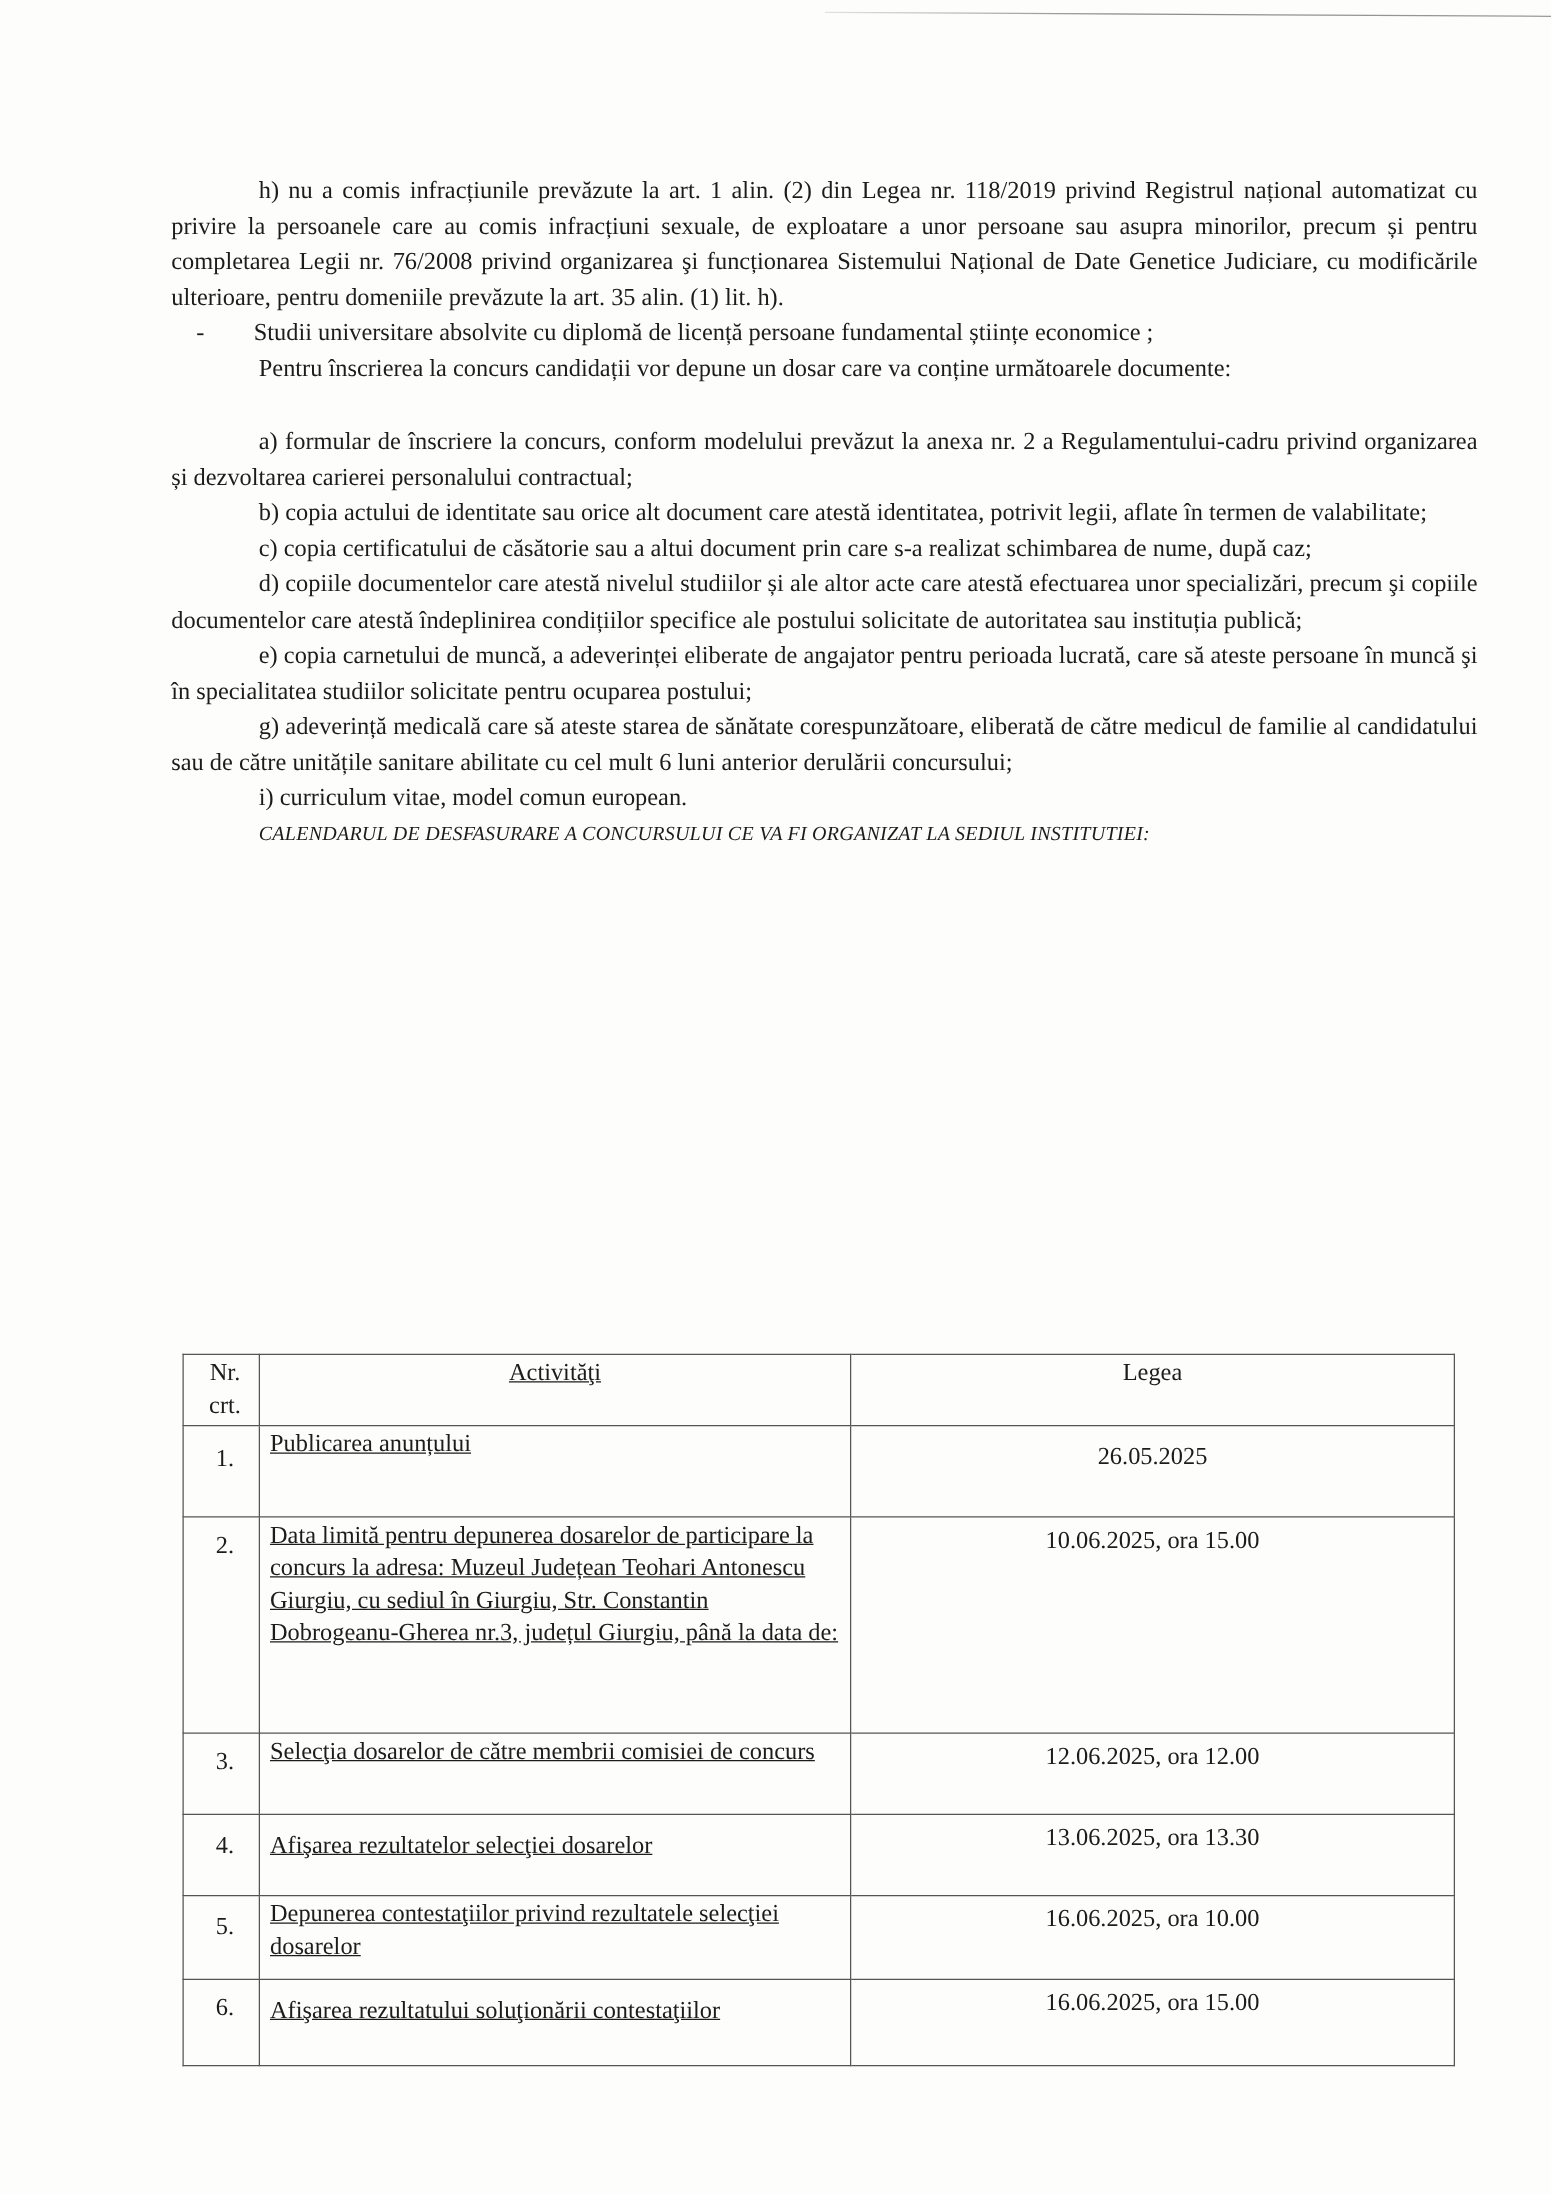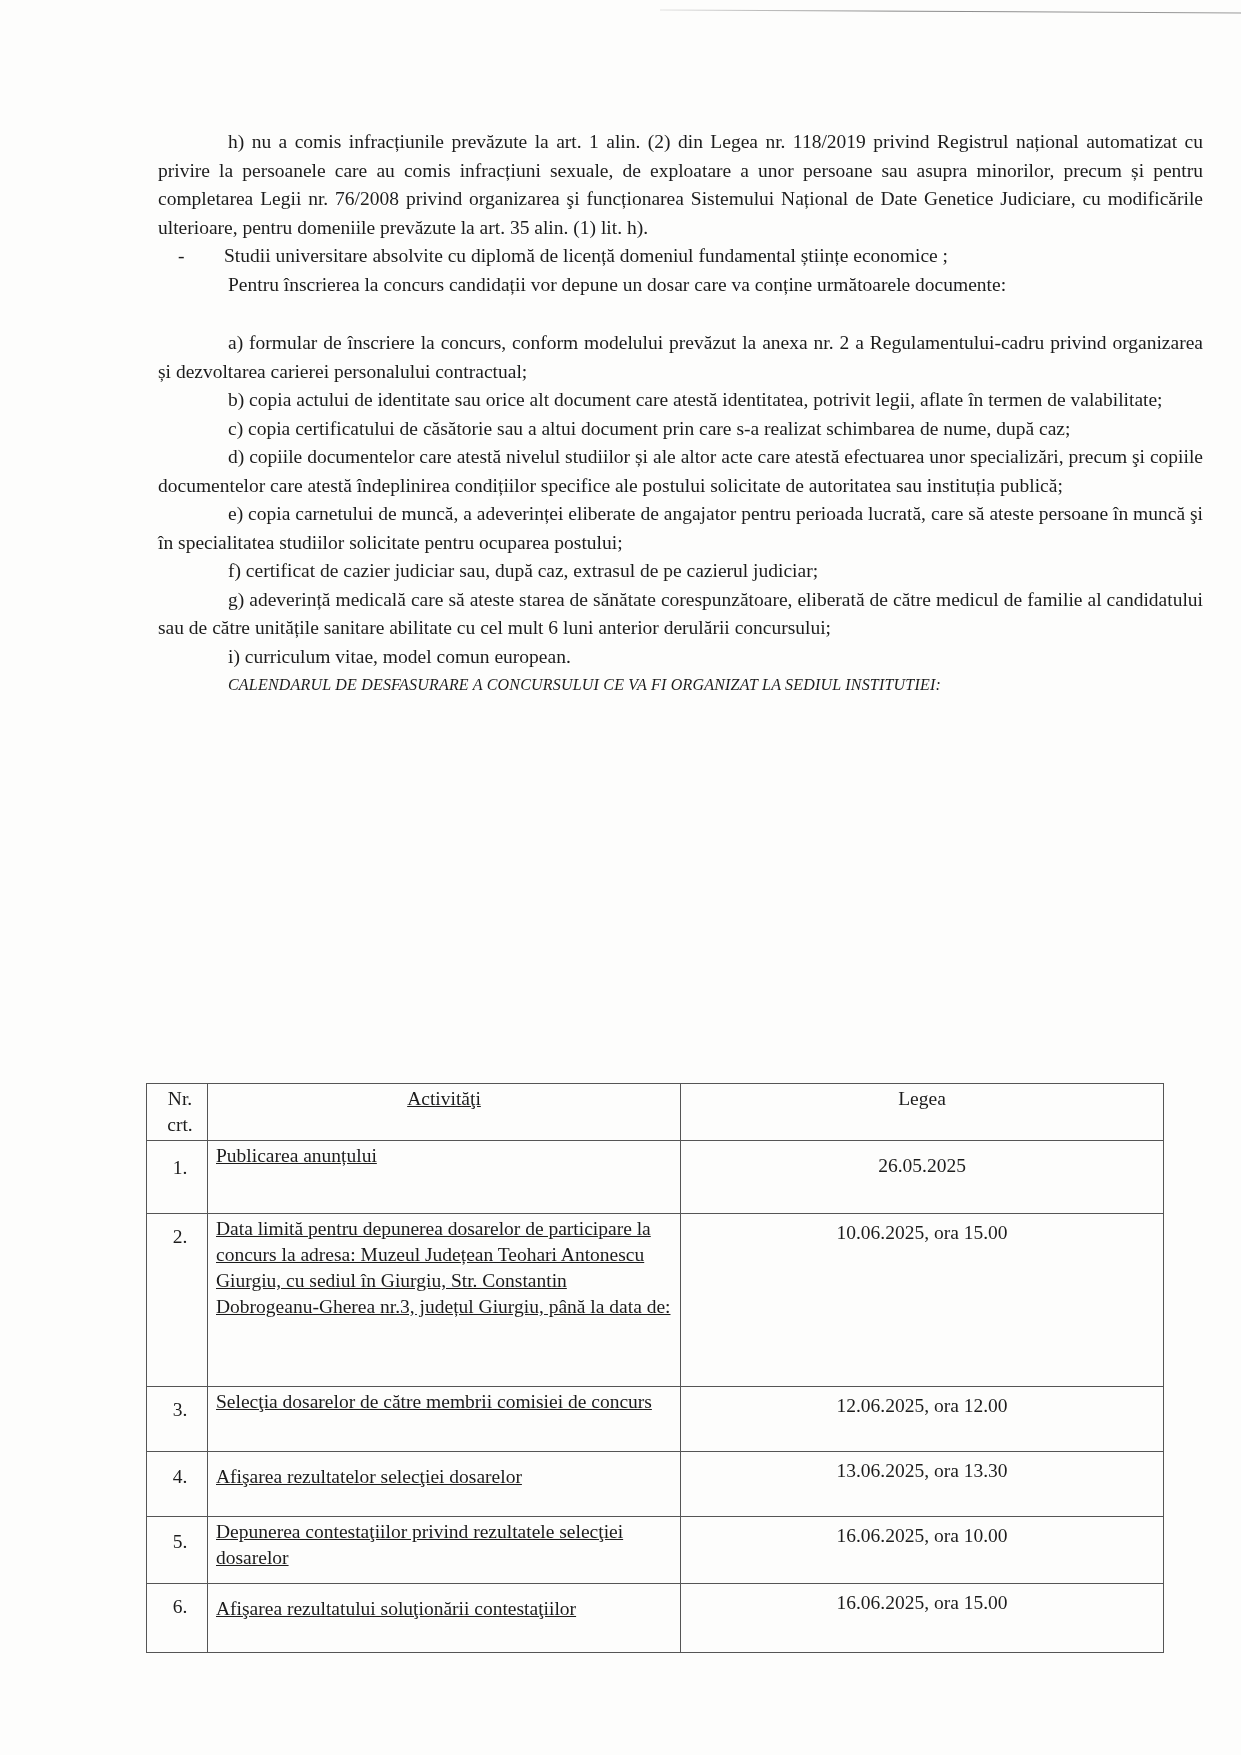--- a/index.html
+++ b/index.html
@@ -10,22 +10,22 @@
     overflow: hidden;
     font-family: "Liberation Serif", "DejaVu Serif", serif;
     color: #1c1c1c;
   }
   .scan-line {
     position: absolute; left: 660px; top: 11px; width: 581px; height: 1px;
     background: linear-gradient(90deg, rgba(120,120,120,0.2), #8a8a8a 40%, #9a9a9a);
     transform: rotate(0.3deg);
   }
   .page {
-    position: absolute; left: 137px; top: 128px; width: 1045px;
-    font-size: 19.5px; line-height: 28.5px; margin-left: 21px;
+    position: absolute; left: 137px; top: 139px; width: 1045px;
+    font-size: 19.5px; line-height: 28.5px;
   }
   p { margin: 0; text-align: justify; }
   .indent { text-indent: 70px; }
   .gap-top-lg { margin-top: 30px; }
   .dash-item { padding-left: 20px; text-indent: 0; }
   .dash-item .dash { display: inline-block; width: 46px; }
   .no-justify { text-align: left; }
   .calendar-title { font-size: 16px; letter-spacing: 0.2px; font-style: italic; }
 
   table.cal {
@@ -55,30 +55,29 @@
 </style>
 </head>
 <body>
 
 <div class="scan-line"></div>
 
 <div class="page">
   <p class="indent">h) nu a comis infracțiunile prevăzute la art. 1 alin. (2) din Legea nr. 118/2019 privind Registrul național automatizat cu privire la persoanele care au comis infracțiuni sexuale, de exploatare a unor persoane sau asupra minorilor, precum și pentru completarea Legii nr. 76/2008 privind organizarea şi funcționarea Sistemului Național de Date Genetice Judiciare, cu modificările ulterioare, pentru domeniile prevăzute la art. 35 alin. (1) lit. h).</p>
 
   <p class="dash-item no-justify">
-    <span class="dash">-</span><span>Studii universitare absolvite cu diplomă de licență domeniul fundamental științe economice ;</span>
+    <span class="dash">-</span><span>Studii universitare absolvite cu diplomă de licență persoane fundamental științe economice ;</span>
   </p>
   <p class="indent no-justify">Pentru înscrierea la concurs candidații vor depune un dosar care va conține următoarele documente:</p>
 
   <p class="indent gap-top-lg">a) formular de înscriere la concurs, conform modelului prevăzut la anexa nr. 2 a Regulamentului-cadru privind organizarea și dezvoltarea carierei personalului contractual;</p>
   <p class="indent">b) copia actului de identitate sau orice alt document care atestă identitatea, potrivit legii, aflate în termen de valabilitate;</p>
   <p class="indent">c) copia certificatului de căsătorie sau a altui document prin care s-a realizat schimbarea de nume, după caz;</p>
   <p class="indent">d) copiile documentelor care atestă nivelul studiilor și ale altor acte care atestă efectuarea unor specializări, precum şi copiile documentelor care atestă îndeplinirea condițiilor specifice ale postului solicitate de autoritatea sau instituția publică;</p>
   <p class="indent">e) copia carnetului de muncă, a adeverinței eliberate de angajator pentru perioada lucrată, care să ateste persoane în muncă şi în specialitatea studiilor solicitate pentru ocuparea postului;</p>
-  <p class="indent">f) certificat de cazier judiciar sau, după caz, extrasul de pe cazierul judiciar;</p>
   <p class="indent">g) adeverință medicală care să ateste starea de sănătate corespunzătoare, eliberată de către medicul de familie al candidatului sau de către unitățile sanitare abilitate cu cel mult 6 luni anterior derulării concursului;</p>
   <p class="indent">i) curriculum vitae, model comun european.</p>
   <p class="indent calendar-title">CALENDARUL DE DESFASURARE A CONCURSULUI CE VA FI ORGANIZAT LA SEDIUL INSTITUTIEI:</p>
 </div>
 
 <table class="cal">
   <tbody>
       <tr class="row-h1">
     <th class="col-nr">Nr. crt.</th>
     <th class="col-act">Activităţi</th>

